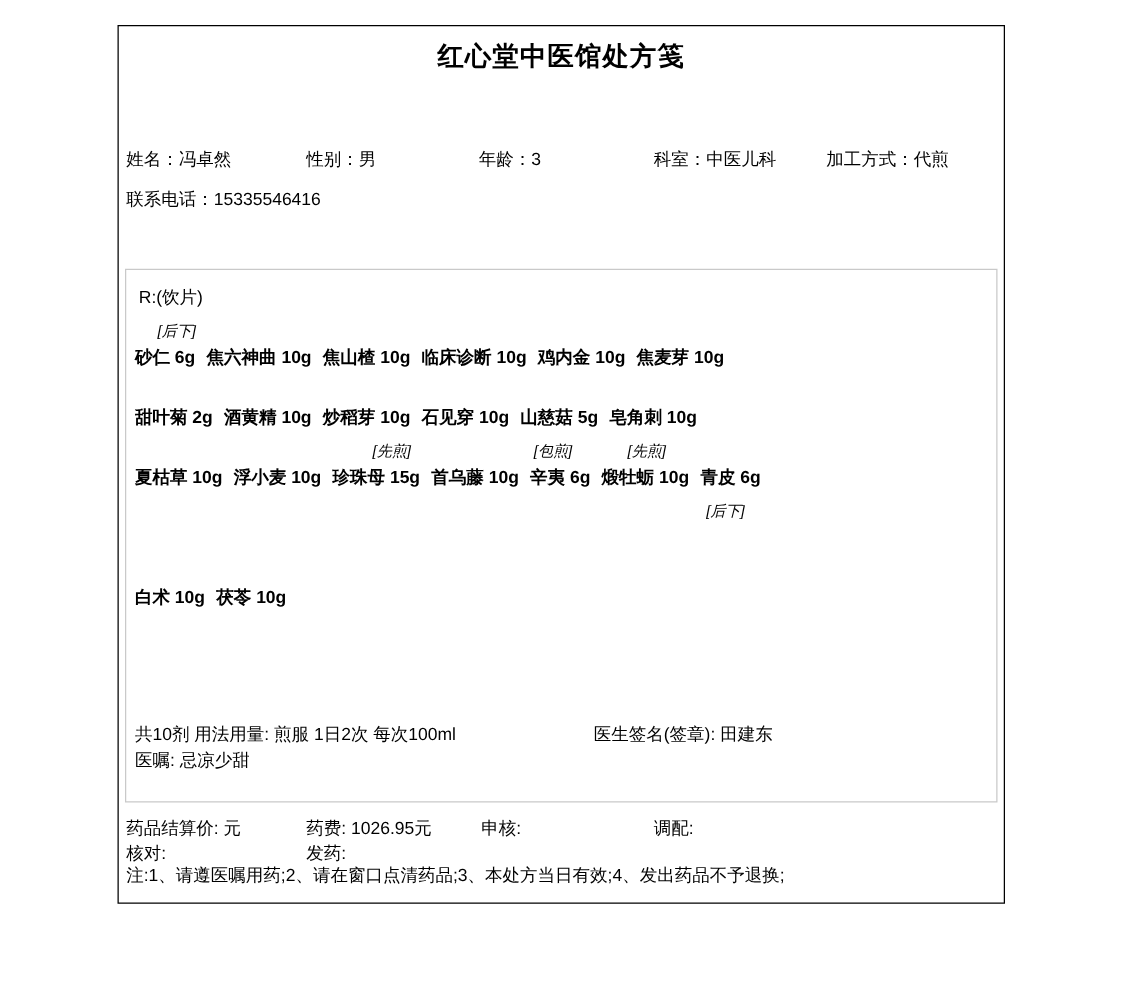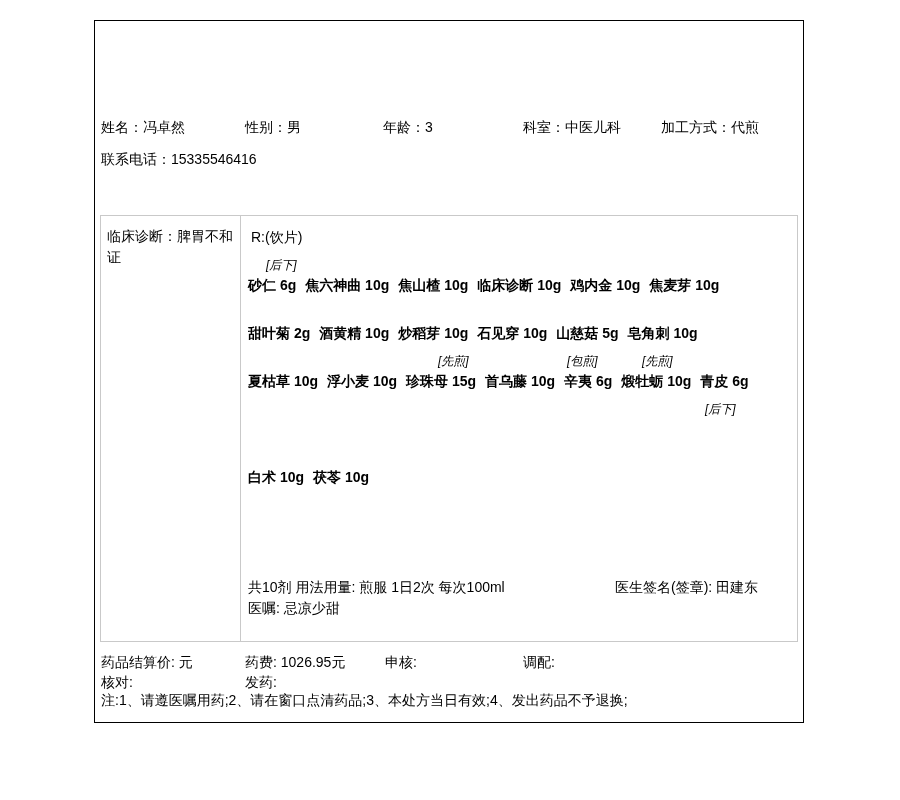--- a/index.html
+++ b/index.html
@@ -18,31 +18,31 @@
   .rx-line { position:absolute; left:7px; display:flex; column-gap:9px;
              white-space:nowrap;font-weight:bold; }
   .ann { position:absolute; font-size:12px; white-space:nowrap;font-style:italic; }
   .foot { font-size:14px; }
 </style>
 </head>
 <body>
 
 <div class="page">
 
+  <div class="title">红心堂中医馆处方笺</div>
 
   <span class="abs" style="left:6px;top:98px">姓名：冯卓然</span>
   <span class="abs" style="left:150px;top:98px">性别：男</span>
   <span class="abs" style="left:288px;top:98px">年龄：3</span>
   <span class="abs" style="left:428px;top:98px">科室：中医儿科</span>
   <span class="abs" style="left:566px;top:98px">加工方式：代煎</span>
 
   <span class="abs" style="left:6px;top:130px">联系电话：15335546416</span>
 
   <div class="rx-box">
-    <div class="diag-cell">临床诊断：脾胃不和证</div>
     <div class="rx-cell">
 
       <span class="abs" style="left:10px;top:13px">R:(饮片)</span>
 
       <span class="ann" style="left:25px;top:41px">[后下]</span>
 
       <div class="rx-line" style="top:61px">
         <span>砂仁 6g</span>
         <span>焦六神曲 10g</span>
         <span>焦山楂 10g</span>

